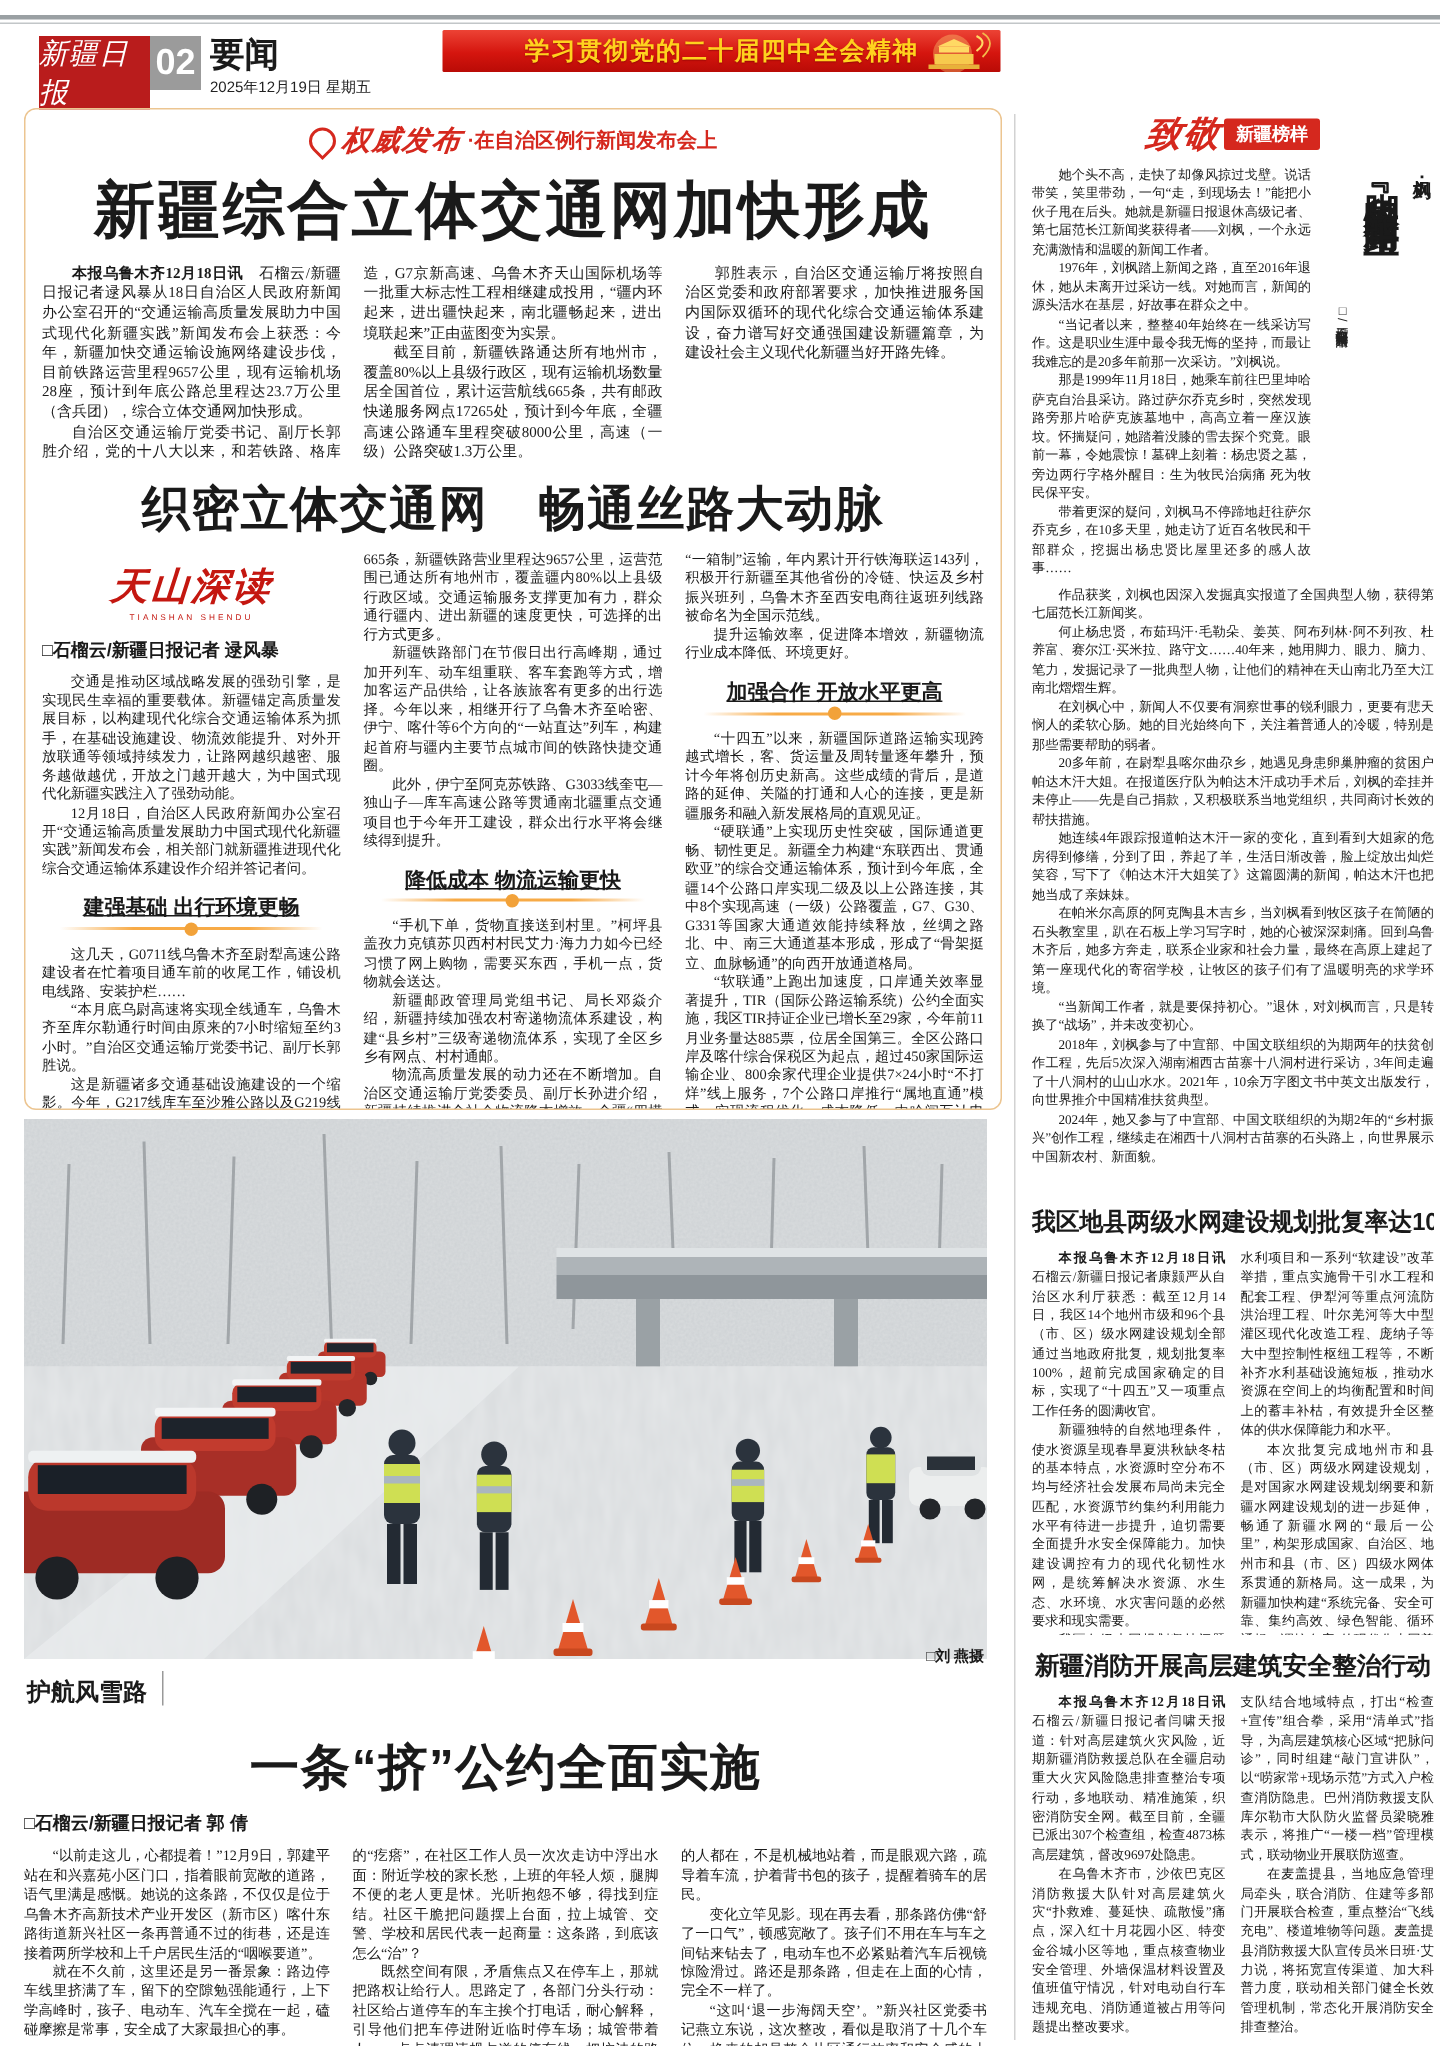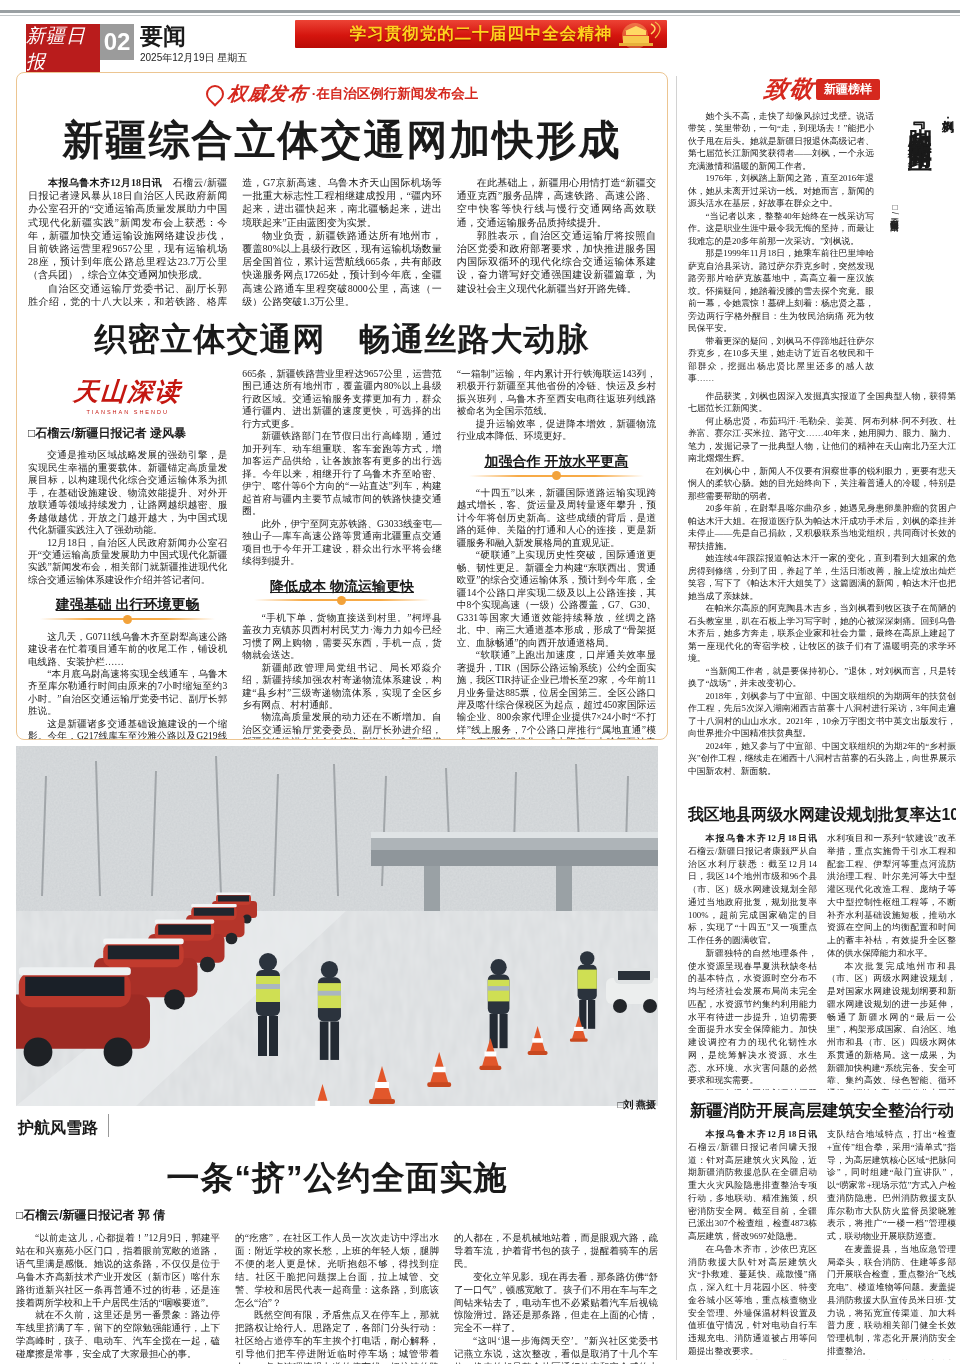--- a/index.html
+++ b/index.html
@@ -128,24 +128,23 @@
       <span class="kicker-rest">·在自治区例行新闻发布会上</span>
     </div>
     <h1 class="lead-title">新疆综合立体交通网加快形成</h1>
     <div class="cols3 lead-cols">
       <div>
           <p class="bp"><b>本报乌鲁木齐12月18日讯　</b>石榴云/新疆日报记者逯风暴从18日自治区人民政府新闻办公室召开的“交通运输高质量发展助力中国式现代化新疆实践”新闻发布会上获悉：今年，新疆加快交通运输设施网络建设步伐，目前铁路运营里程9657公里，现有运输机场28座，预计到年底公路总里程达23.7万公里（含兵团），综合立体交通网加快形成。</p>
           <p class="bp">自治区交通运输厅党委书记、副厅长郭胜介绍，党的十八大以来，和若铁路、格库铁路扩能改</p>
         </div>
       <div>
           <p class="bp ni">造，G7京新高速、乌鲁木齐天山国际机场等一批重大标志性工程相继建成投用，“疆内环起来，进出疆快起来，南北疆畅起来，进出境联起来”正由蓝图变为实景。</p>
-          <p class="bp">物业负责，新疆铁路通达所有地州市，覆盖80%以上县级行政区，现有运输机场数量居全国首位，累计运营航线665条，共有邮政快递服务网点17265处，预计到今年底，全疆高速公路通车里程突破8000公里，高速（一级）公路突破1.3万公里。</p>
-        </div>
-      <div>
-          <p class="bp">在此基础上，新疆用心用情打造“新疆交通亚克西”服务品牌，高速铁路、高速公路、空中快客等快行线与慢行交通网络高效联通，交通运输服务品质持续提升。</p>
+          <p class="bp">截至目前，新疆铁路通达所有地州市，覆盖80%以上县级行政区，现有运输机场数量居全国首位，累计运营航线665条，共有邮政快递服务网点17265处，预计到今年底，全疆高速公路通车里程突破8000公里，高速（一级）公路突破1.3万公里。</p>
+        </div>
+      <div>
           <p class="bp">郭胜表示，自治区交通运输厅将按照自治区党委和政府部署要求，加快推进服务国内国际双循环的现代化综合交通运输体系建设，奋力谱写好交通强国建设新疆篇章，为建设社会主义现代化新疆当好开路先锋。</p>
         </div>
     </div>
 
     <h2 class="shendu-title">织密立体交通网　畅通丝路大动脉</h2>
     <div class="cols3 shendu-cols">
       <div>
         <div class="ts-logo">天山深读</div>
         <div class="ts-sub">TIANSHAN SHENDU</div>
         <div class="byline">□石榴云/新疆日报记者 逯风暴</div>

